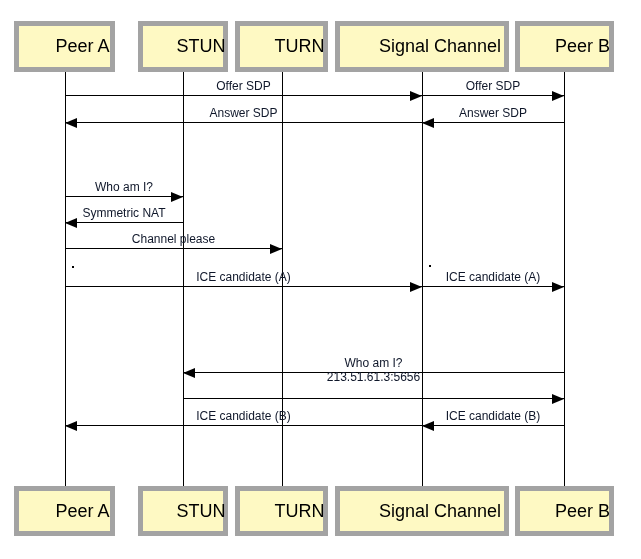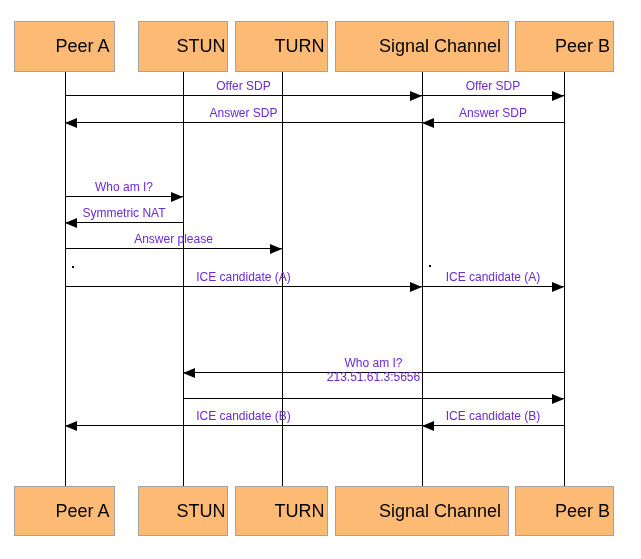--- a/index.html
+++ b/index.html
@@ -1,29 +1,29 @@
 <!DOCTYPE html>
 <html><head>
 <meta charset="utf-8">
 <style>
   html,body{margin:0;padding:0;background:#ffffff;}
   .canvas{
     position:relative;width:641px;height:559px;background:#ffffff;
     font-family:"Liberation Sans",sans-serif;overflow:hidden;color:#000;
   }
   .actor-box{
-    position:absolute;box-sizing:border-box;border:1px solid #a3a3a3;background:#fdba74;
+    position:absolute;box-sizing:border-box;border:5px solid #a3a3a3;background:#fef9c3;
     display:flex;align-items:center;justify-content:center;
     font-size:18px;color:#000;white-space:nowrap;padding-left:36px;
   }
   .lifeline{position:absolute;width:1px;background:#000;}
   .msg-line{position:absolute;height:1px;background:#000;}
   .msg-label{
     position:absolute;font-size:12px;line-height:14px;white-space:nowrap;
-    transform:translateX(-50%);color:#6d28d9;
+    transform:translateX(-50%);color:#0f172a;
   }
   .arrowhead{
     position:absolute;width:0;height:0;
     border-top:5px solid transparent;border-bottom:5px solid transparent;
   }
   .arrowhead.right{border-left:12px solid #000;}
   .arrowhead.left{border-right:12px solid #000;}
   .stray-dot{position:absolute;width:2px;height:2px;background:#000;}
 </style>
 </head>
@@ -58,21 +58,21 @@
     <div class="arrowhead left" style="left: 422px; top: 118px;"></div>
     <div class="msg-label" style="left: 493px; top: 106px;">Answer SDP</div>
     <div class="msg-line" style="left: 65px; top: 196px; width: 118px;"></div>
     <div class="arrowhead right" style="left: 171px; top: 192px;"></div>
     <div class="msg-label" style="left: 124px; top: 180px;">Who am I?</div>
     <div class="msg-line" style="left: 65px; top: 222px; width: 118px;"></div>
     <div class="arrowhead left" style="left: 65px; top: 218px;"></div>
     <div class="msg-label" style="left: 124px; top: 206px;">Symmetric NAT</div>
     <div class="msg-line" style="left: 65px; top: 248px; width: 217px;"></div>
     <div class="arrowhead right" style="left: 270px; top: 244px;"></div>
-    <div class="msg-label" style="left: 173.5px; top: 232px;">Answer please</div>
+    <div class="msg-label" style="left: 173.5px; top: 232px;">Channel please</div>
     <div class="msg-line" style="left: 65px; top: 286px; width: 357px;"></div>
     <div class="arrowhead right" style="left: 410px; top: 282px;"></div>
     <div class="msg-label" style="left: 243.5px; top: 270px;">ICE candidate (A)</div>
     <div class="msg-line" style="left: 422px; top: 286px; width: 142px;"></div>
     <div class="arrowhead right" style="left: 552px; top: 282px;"></div>
     <div class="msg-label" style="left: 493px; top: 270px;">ICE candidate (A)</div>
     <div class="msg-line" style="left: 183px; top: 372px; width: 381px;"></div>
     <div class="arrowhead left" style="left: 183px; top: 368px;"></div>
     <div class="msg-label" style="left: 373.5px; top: 356px;">Who am I?</div>
     <div class="msg-line" style="left: 183px; top: 398px; width: 381px;"></div>

